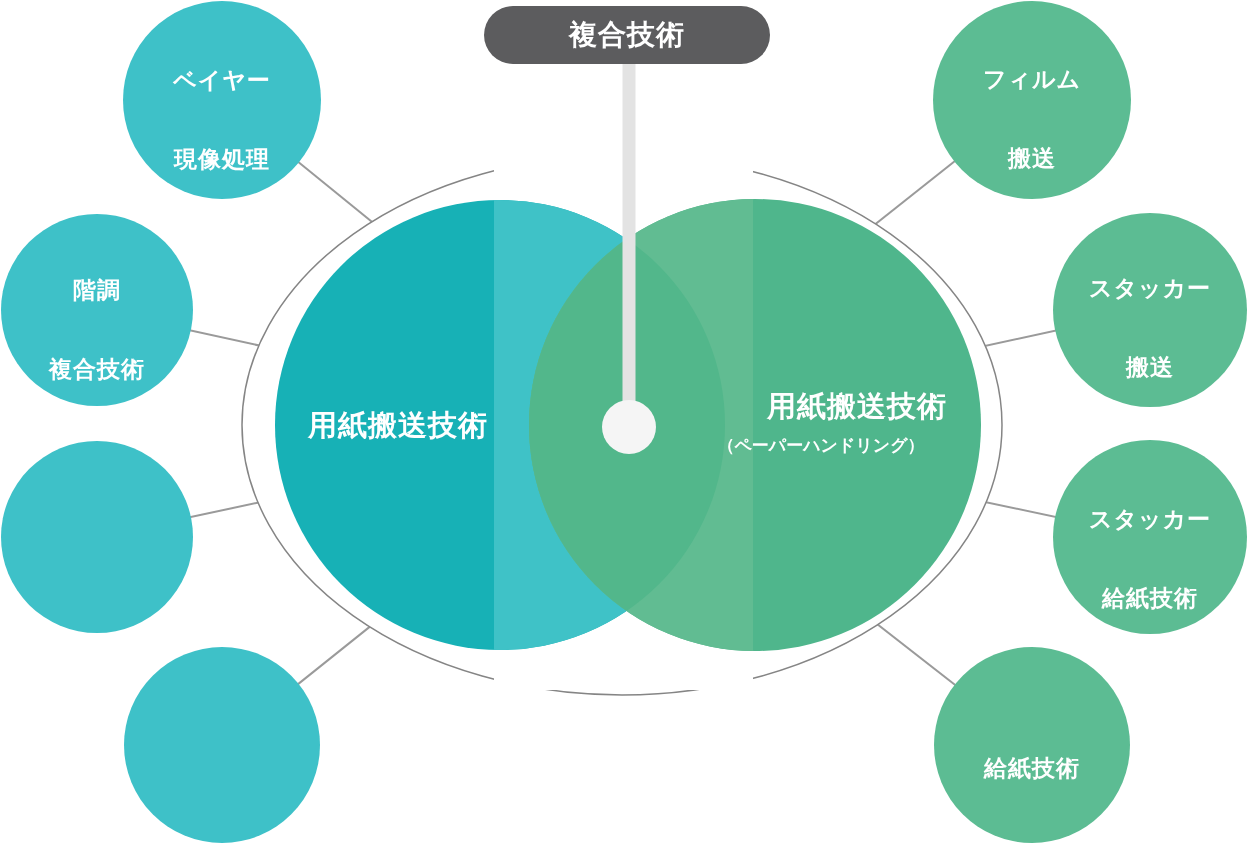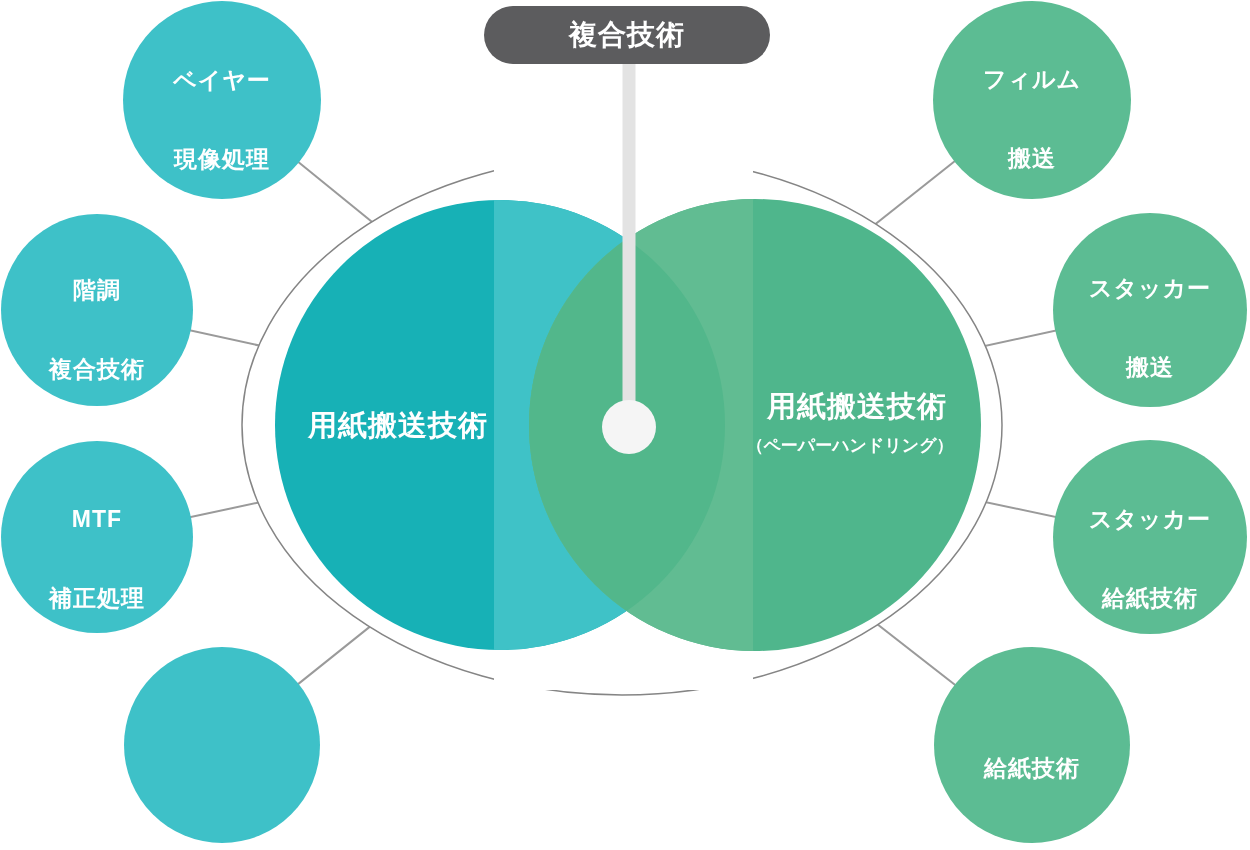--- a/index.html
+++ b/index.html
@@ -78,33 +78,29 @@
     <circle cx="1032" cy="100" r="99" fill="#5CBC93"></circle>
     <circle cx="1150" cy="310" r="97" fill="#5CBC93"></circle>
     <circle cx="1150" cy="537" r="97" fill="#5CBC93"></circle>
     <circle cx="1032" cy="745" r="98" fill="#5CBC93"></circle>
   </svg>
 
   <div class="label badge-label" style="left:627px; top:35px;">複合技術</div>
 
   <div class="label main-label" style="left:398px; top:426px;">用紙搬送技術</div>
   <div class="label main-label" style="left:857px; top:407px;">用紙搬送技術</div>
-  <div class="label sub-label" style="left:850px; top:445px;">（ペーパーハンドリング）</div>
+  <div class="label sub-label" style="left:821px; top:445px;">（ペーパーハンドリング）</div>
 
   <div class="label node-label" style="left:222px; top:99px;">
     <div>ベイヤー</div>
     <div>現像処理</div>
   </div>
   <div class="label node-label" style="left:97px; top:309px;">
     <div>階調</div>
     <div>複合技術</div>
-  </div>
-  <div class="label node-label" style="left:97px; top:538px;">
-    <div>MTF</div>
-    <div>補正処理</div>
   </div>
   <div class="label node-label" style="left:1032px; top:98px;">
     <div>フィルム</div>
     <div>搬送</div>
   </div>
   <div class="label node-label" style="left:1150px; top:307px;">
     <div>スタッカー</div>
     <div>搬送</div>
   </div>
   <div class="label node-label" style="left:1150px; top:538px;">

